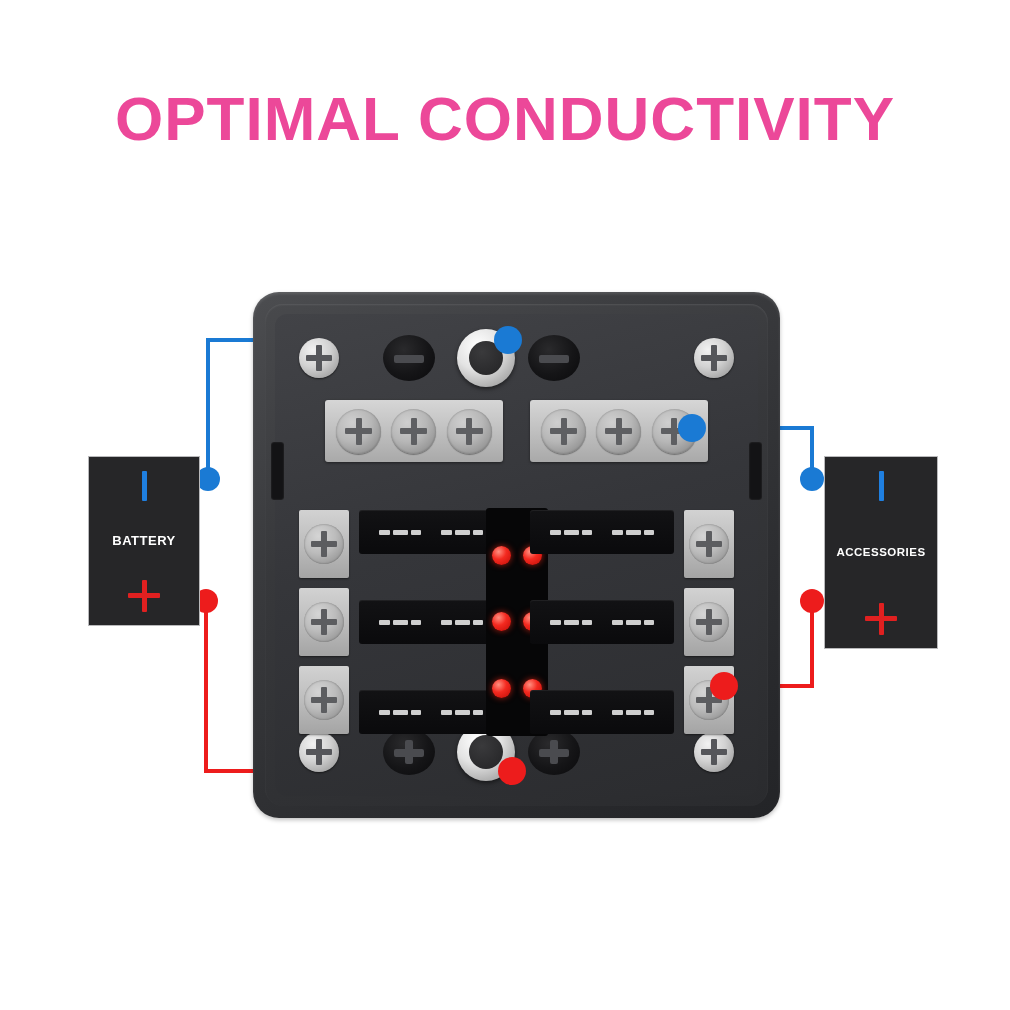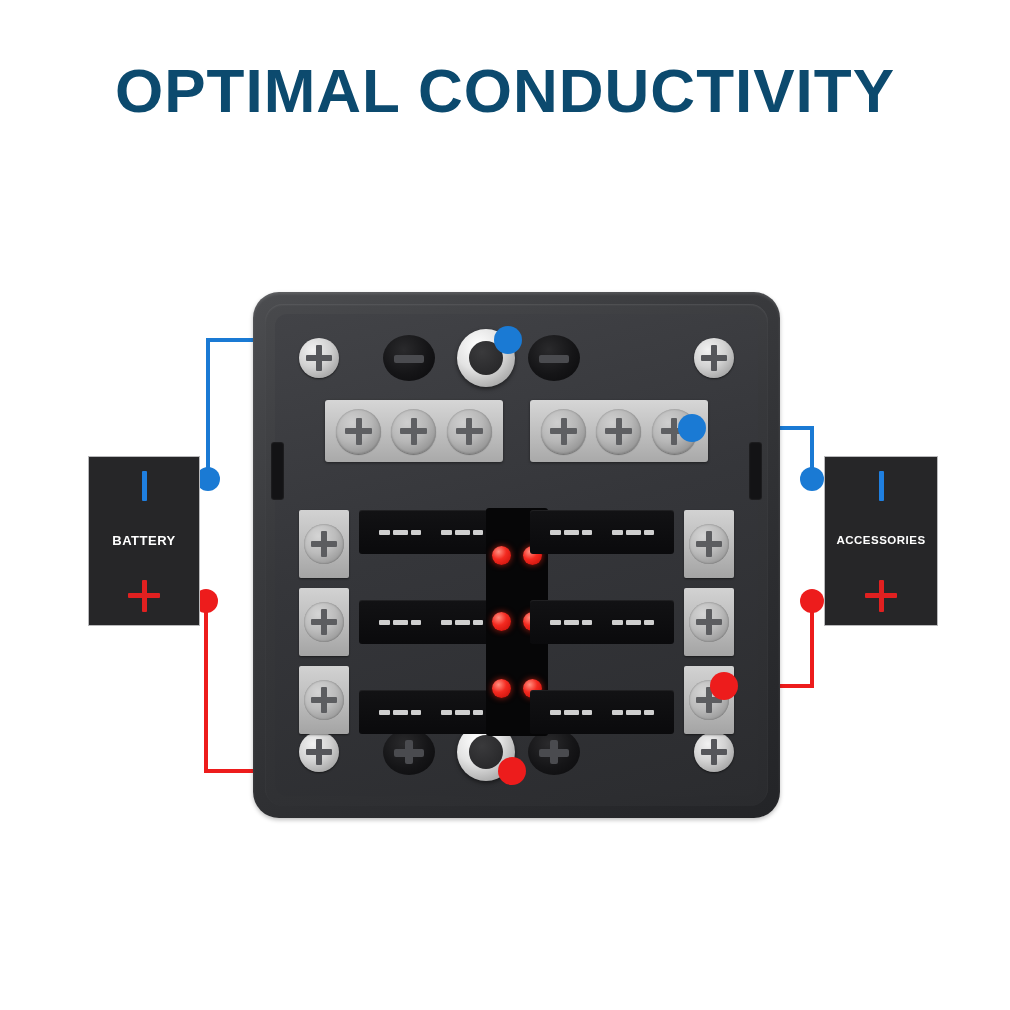--- a/index.html
+++ b/index.html
@@ -10,26 +10,26 @@
     background:#ffffff;
     font-family:"Liberation Sans", sans-serif;
     position:relative;
     overflow:hidden;
   }
 
   
   #headings { position:absolute; top:0; left:0; width:1010px; }
   #title {
     text-align:center;
-    color:#0c4a6e;
+    color:#ec4899;
     font-size:62px;
     font-weight:700;
     letter-spacing:1px;
     line-height:1;
-    margin-top:60px;
+    margin-top:88px;
     white-space:nowrap;
   }
   #subtitle {
     text-align:center;
     color:#4a4a4a;
     font-size:21px;
     font-weight:700;
     margin-top:20px;
     white-space:nowrap;
   }
@@ -42,21 +42,21 @@
     position:absolute;
     background:#262628;
     border:1px solid #b9b9bb;
     display:flex;
     flex-direction:column;
     align-items:center;
     justify-content:space-between;
     padding:14px 0 12px 0;
   }
   #battery-box   { left:88px;  top:456px; width:112px; height:170px; }
-  #accessory-box { left:824px; top:456px; width:114px; height:170px; }
+  #accessory-box { left:824px; top:456px; width:114px; height:193px; }
 
   .sym-minus {
     width:5px; height:30px; background:#1f7fe0; border-radius:1px;
   }
   .sym-plus {
     position:relative; width:34px; height:34px;
   }
   .sym-plus::before, .sym-plus::after {
     content:""; position:absolute; background:#e02020; border-radius:1px;
   }

